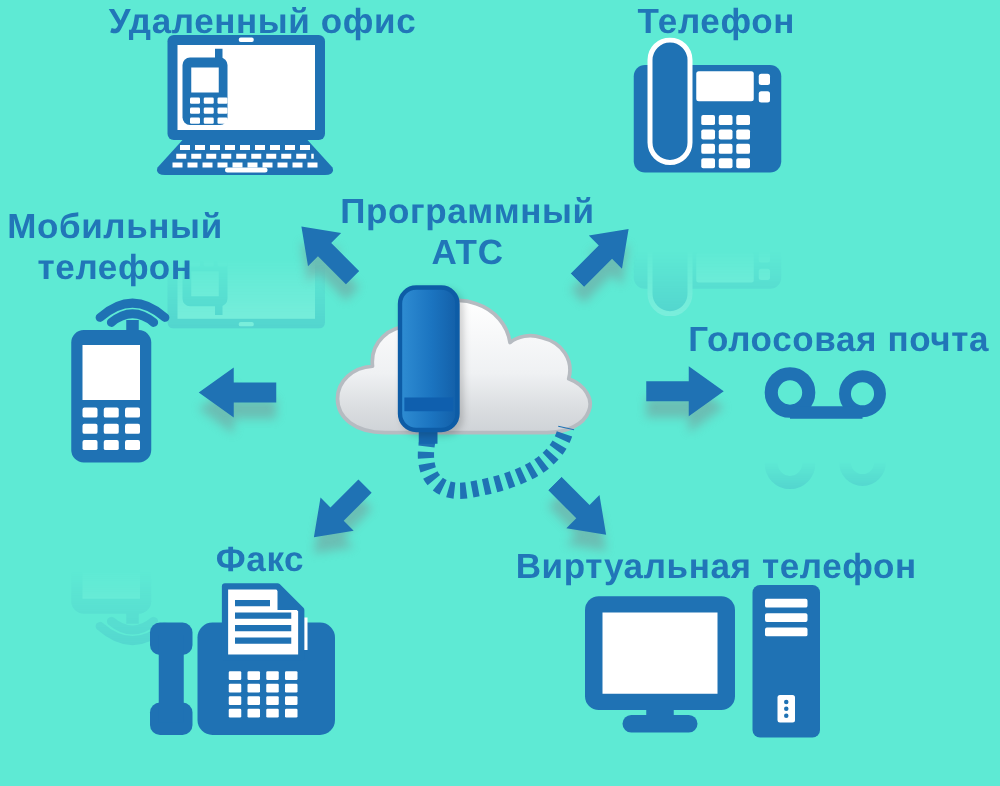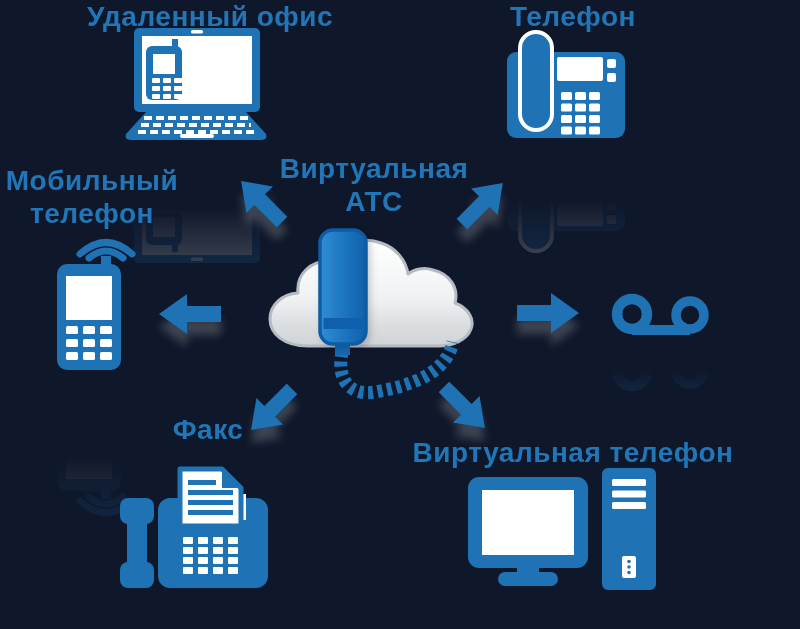--- a/index.html
+++ b/index.html
@@ -3,21 +3,21 @@
 <meta charset="utf-8">
 <style>
   :root{
     --icon-blue:#1f72b4;
     --text-blue:#2176b8;
     --handset-stroke:#0d5ca6;
     --cloud-stroke:#b6bbc1;
   }
   html,body{margin:0;padding:0;background:#ffffff;}
   #canvas{
-    position:relative;width:800px;height:629px;overflow:hidden;background:#0f172a;
+    position:relative;width:800px;height:629px;overflow:hidden;background:#5eead4;
     font-family:"Liberation Sans",sans-serif;
   }
   .label{
     position:absolute;color:var(--text-blue);font-weight:700;font-size:28px;
     line-height:33px;text-align:center;letter-spacing:.5px;white-space:normal;
   }
   .icon-wrap{position:absolute;}
   .icon-wrap svg{display:block;}
   .reflection{
     transform:scaleY(-1);opacity:.32;margin-top:3px;filter:blur(.6px);
@@ -194,22 +194,23 @@
       </g>
     </symbol>
   </defs>
 </svg>
 
 <div id="canvas">
 
   <div class="label" style="left:60px;top:0;width:300px;">Удаленный офис</div>
   <div class="label" style="left:473px;top:0;width:200px;">Телефон</div>
   <div class="label" style="left:2px;top:164px;width:180px;">Мобильный телефон</div>
-  <div class="label" style="left:264px;top:152px;width:220px;">Виртуальная АТС</div>
-  <div class="label" style="left:148px;top:413px;width:120px;">Факс</div>
+  <div class="label" style="left:264px;top:152px;width:220px;">Программный АТС</div>
+  <div class="label" style="left:541px;top:255px;width:260px;">Голосовая почта</div>
+  <div class="label" style="left:148px;top:431px;width:120px;">Факс</div>
   <div class="label" style="left:393px;top:436px;width:360px;">Виртуальная телефон</div>
 
   <div class="arrow" style="left:261px;top:201px;">
     <svg width="60" height="44" style="transform:rotate(225deg)">
         <use href="#sym-arrow"></use>
       </svg>
   </div>
   <div class="arrow" style="left:483px;top:203px;">
     <svg width="60" height="44" style="transform:rotate(-45deg)">
         <use href="#sym-arrow"></use>

